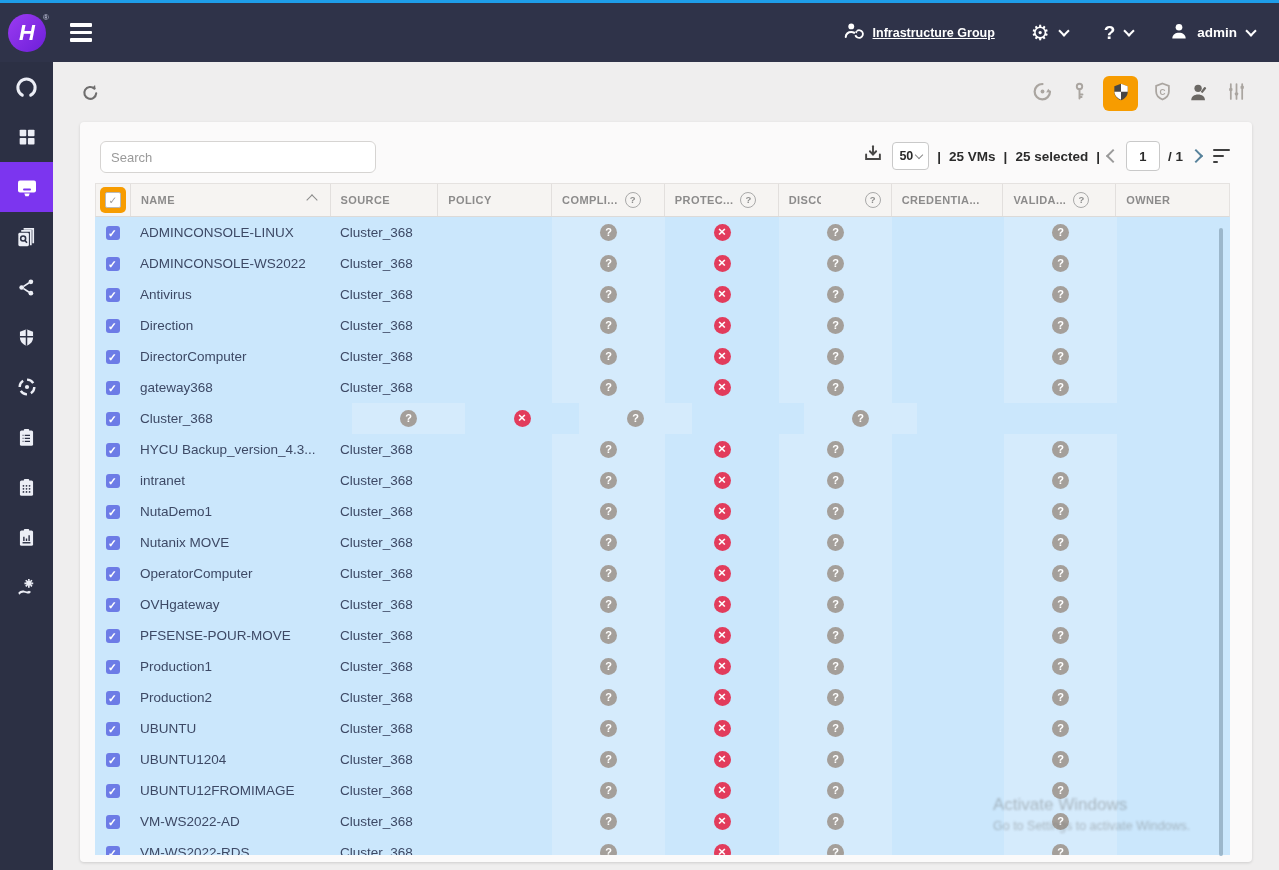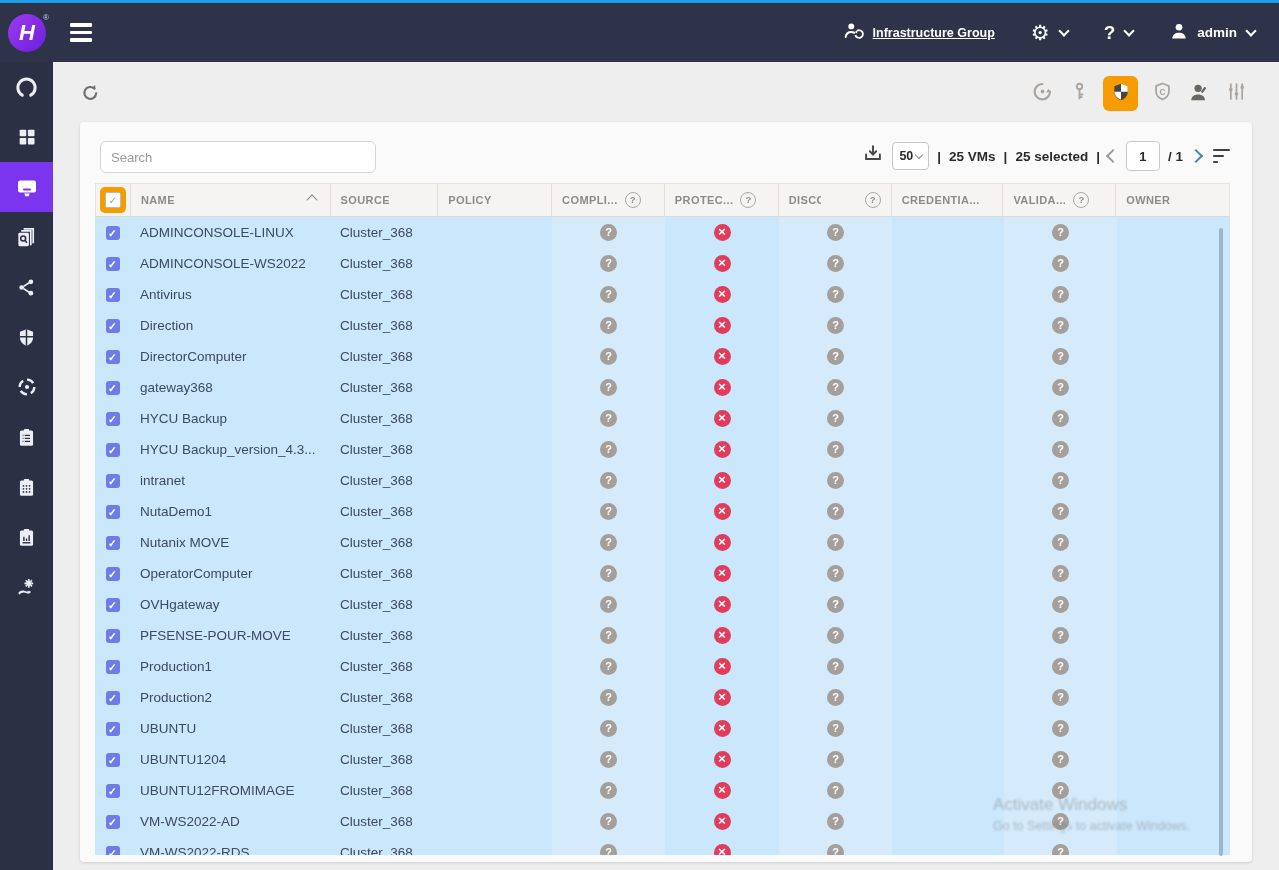--- a/index.html
+++ b/index.html
@@ -512,21 +512,20 @@
             <div class="td cent" style="width: 112px;"></div>
             <div class="td stripe cent" style="width: 113px;">
               <span class="st unk">?</span>
             </div>
             <div class="td cent" style="width: 113px;"></div>
           </div>
           <div class="trow">
             <div class="td cent" style="width: 35px;">
               <span class="rcb">✓</span>
             </div>
-            <div class="td" style="width: 200px;">HYCU Backup</div>
             <div class="td" style="width: 108px;">Cluster_368</div>
             <div class="td cent" style="width: 114px;"></div>
             <div class="td stripe cent" style="width: 113px;">
               <span class="st unk">?</span>
             </div>
             <div class="td cent" style="width: 114px;">
               <span class="st err">×</span>
             </div>
             <div class="td stripe cent" style="width: 113px;">
               <span class="st unk">?</span>

